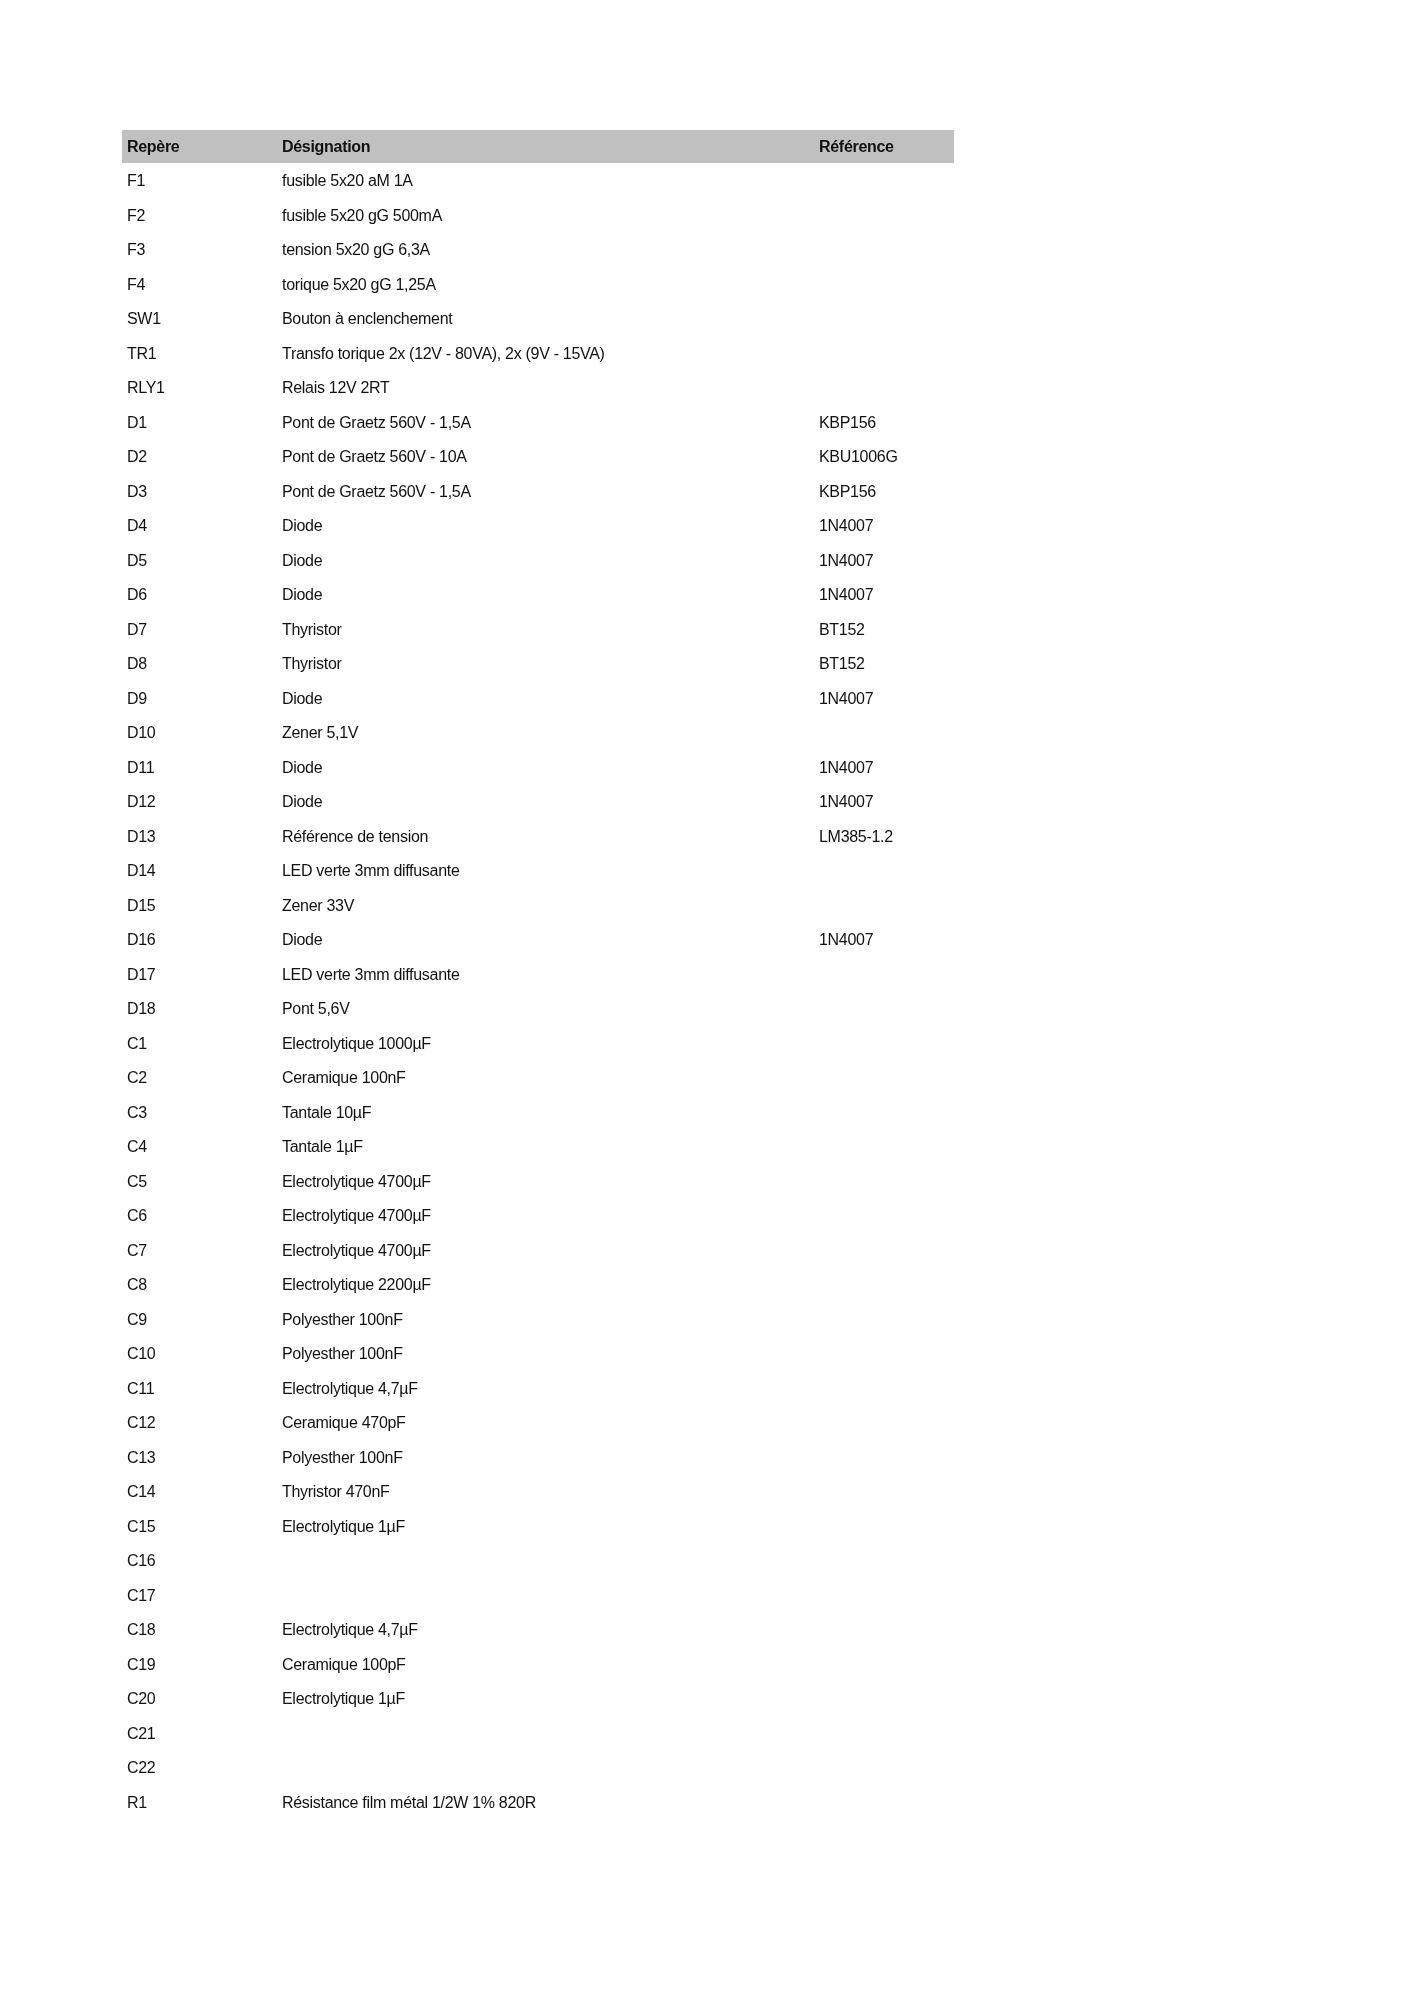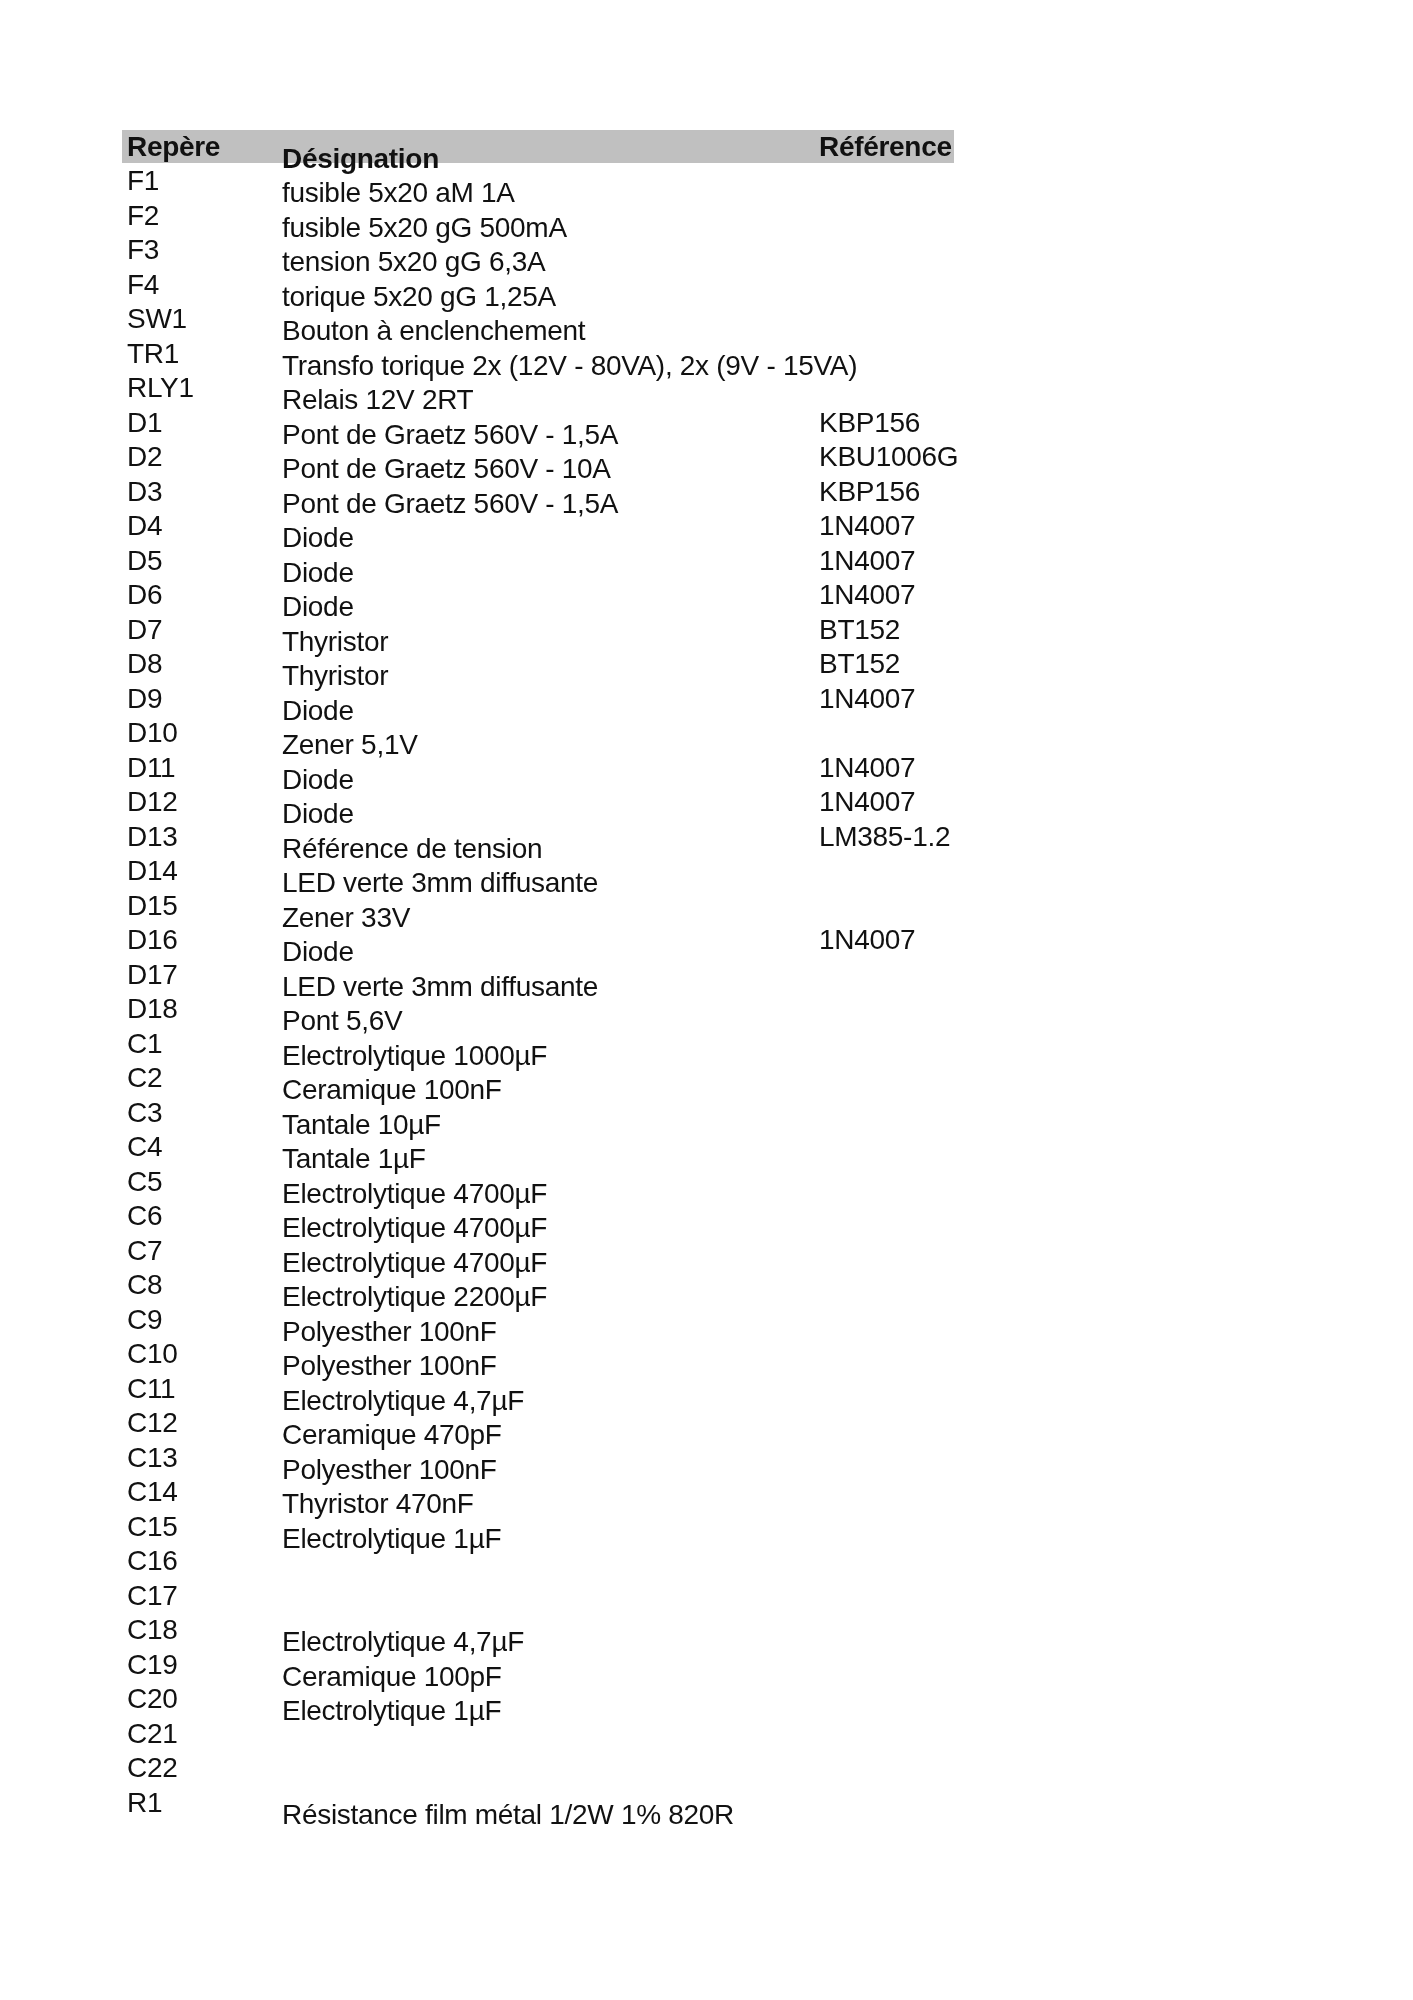--- a/index.html
+++ b/index.html
@@ -18,37 +18,37 @@
     .sheet {
       position: absolute;
       left: 122px;
       top: 130px;
       width: 832px;
     }
     .row {
       position: relative;
       height: 34.5px;
       line-height: 34.5px;
-      font-size: 28px;
+      font-size: 16px;
       white-space: nowrap;
       letter-spacing: -0.3px;
     }
     .row.header {
       height: 33px;
       line-height: 33px;
       background: #c0c0c0;
       font-weight: bold;
       margin-bottom: 1px;
     }
     .cell {
       position: absolute;
       top: 0;
     }
     .c-repere { left: 5px; }
-    .c-designation { left: 160px; margin-top: 12px; }
+    .c-designation { left: 160px; }
     .c-reference { left: 697px; }
   </style>
 </head>
 <body>
 
 <div class="sheet">
   <div class="row header">
     <span class="cell c-repere">Repère</span>
     <span class="cell c-designation">Désignation</span>
     <span class="cell c-reference">Référence</span>

